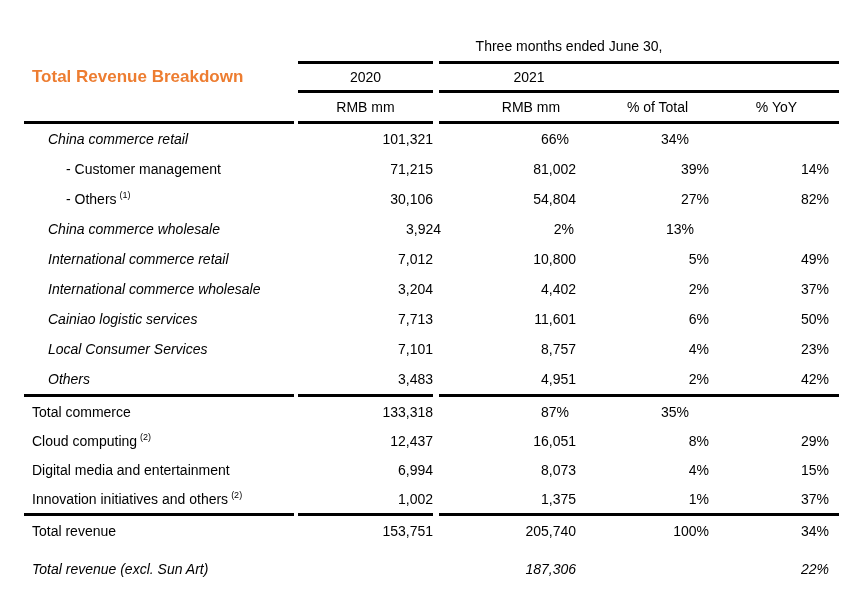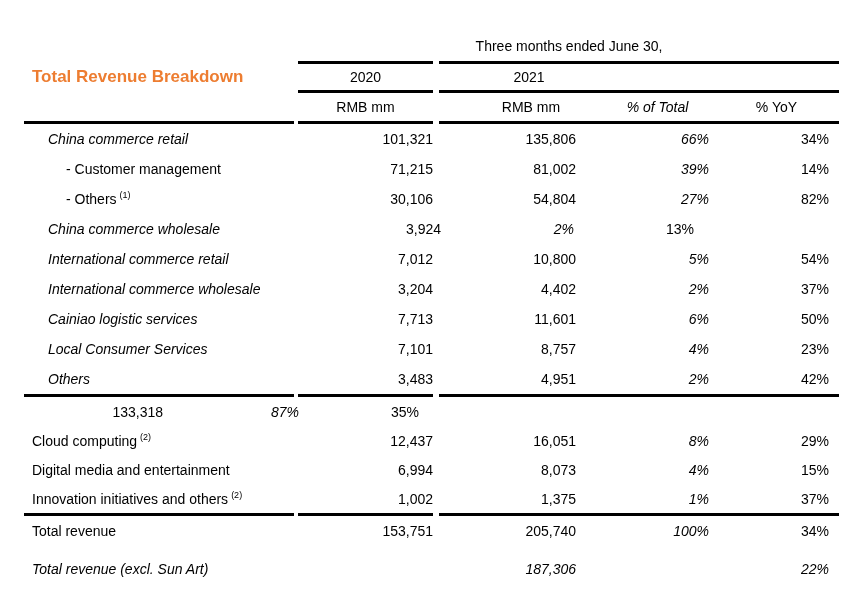--- a/index.html
+++ b/index.html
@@ -14,21 +14,21 @@
     overflow:hidden;
   }
   .row{display:flex;align-items:center;white-space:nowrap;}
   .cell{box-sizing:border-box;flex:none;}
   .c-label{width:270px;}
   .c-g1{width:4px;}
   .c-2020{width:135px;}
   .c-g2{width:6px;}
   .c-group{width:400px;display:flex;}
   .c-rmb21{width:140px;}
-  .c-pct{width:135px;font-style:italic;}
+  .c-pct{width:135px;}
   .c-yoy{width:125px;}
 
   .rowA{height:30px;}
   .rowB{height:26px;}
   .rowC{height:28px;}
   .sep{height:3px;}
   .seg{background:#000;height:3px;}
 
   .period{width:260px;text-align:center;}
   .y2021{width:180px;text-align:center;}
@@ -120,21 +120,20 @@
     <div class="cell c-group seg"></div>
   </div>
 
   <div id="table-body">
       <div class="row body-row">
         <div class="cell c-label lvl1">China commerce retail</div>
         <div class="cell c-g1"></div>
         <div class="cell c-2020 num v2020">101,321</div>
         <div class="cell c-g2"></div>
         <div class="cell c-group">
-          <div class="cell c-rmb21 num v-rmb21">135,806</div>
           <div class="cell c-pct num v-pct">66%</div>
           <div class="cell c-yoy num v-yoy">34%</div>
         </div>
       </div>
       <div class="row body-row">
         <div class="cell c-label lvl2">- Customer management</div>
         <div class="cell c-g1"></div>
         <div class="cell c-2020 num v2020">71,215</div>
         <div class="cell c-g2"></div>
         <div class="cell c-group">
@@ -165,21 +164,21 @@
         </div>
       </div>
       <div class="row body-row">
         <div class="cell c-label lvl1">International commerce retail</div>
         <div class="cell c-g1"></div>
         <div class="cell c-2020 num v2020">7,012</div>
         <div class="cell c-g2"></div>
         <div class="cell c-group">
           <div class="cell c-rmb21 num v-rmb21">10,800</div>
           <div class="cell c-pct num v-pct">5%</div>
-          <div class="cell c-yoy num v-yoy">54%</div>
+          <div class="cell c-yoy num v-yoy">49%</div>
         </div>
       </div>
       <div class="row body-row">
         <div class="cell c-label lvl1">International commerce wholesale</div>
         <div class="cell c-g1"></div>
         <div class="cell c-2020 num v2020">3,204</div>
         <div class="cell c-g2"></div>
         <div class="cell c-group">
           <div class="cell c-rmb21 num v-rmb21">4,402</div>
           <div class="cell c-pct num v-pct">2%</div>
@@ -220,20 +219,21 @@
         </div>
       </div>
       <div class="row sep">
         <div class="cell c-label seg"></div>
         <div class="cell c-g1"></div>
         <div class="cell c-2020 seg"></div>
         <div class="cell c-g2"></div>
         <div class="cell c-group seg"></div>
       </div>
       <div class="row section-row">
+        <div class="cell c-label lvl0">Total commerce</div>
         <div class="cell c-g1"></div>
         <div class="cell c-2020 num v2020">133,318</div>
         <div class="cell c-g2"></div>
         <div class="cell c-group">
           <div class="cell c-pct num v-pct">87%</div>
           <div class="cell c-yoy num v-yoy">35%</div>
         </div>
       </div>
       <div class="row section-row">
         <div class="cell c-label lvl0">Cloud computing<sup class="fn">(2)</sup></div>

